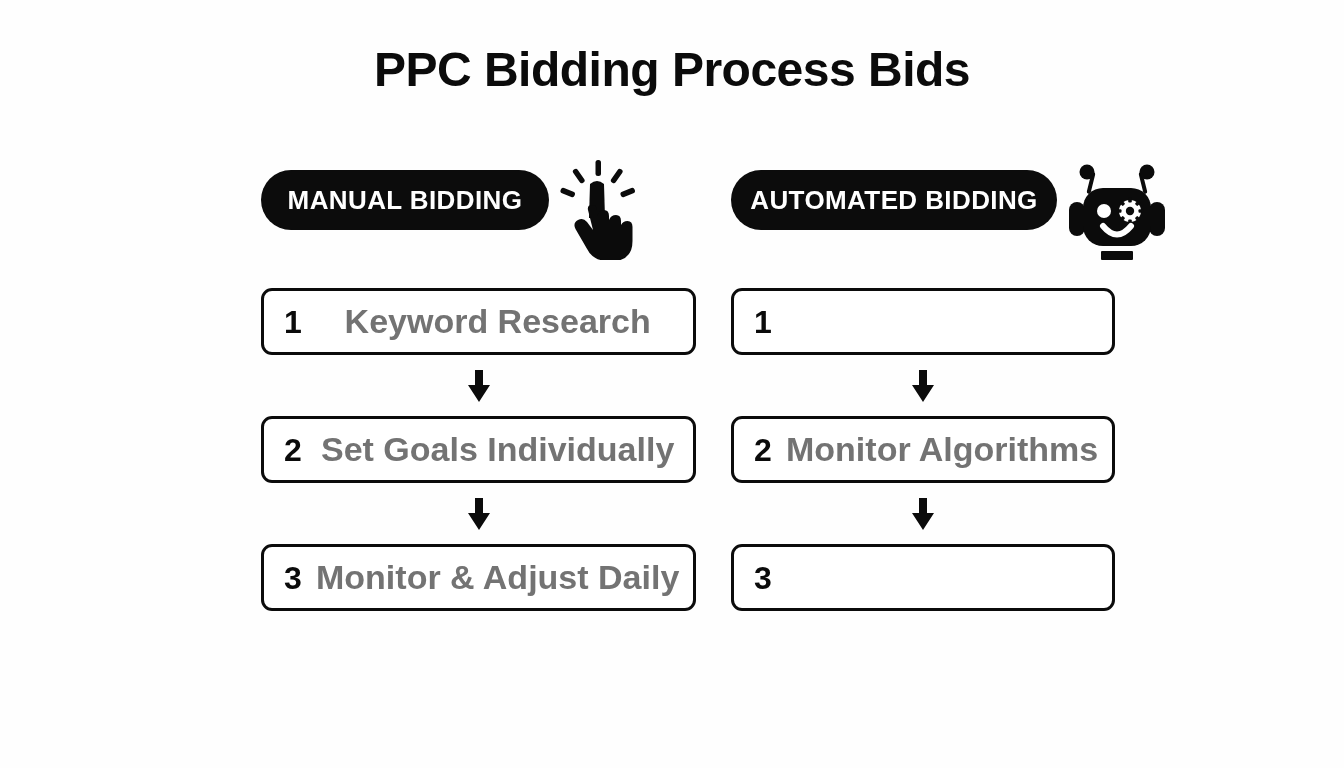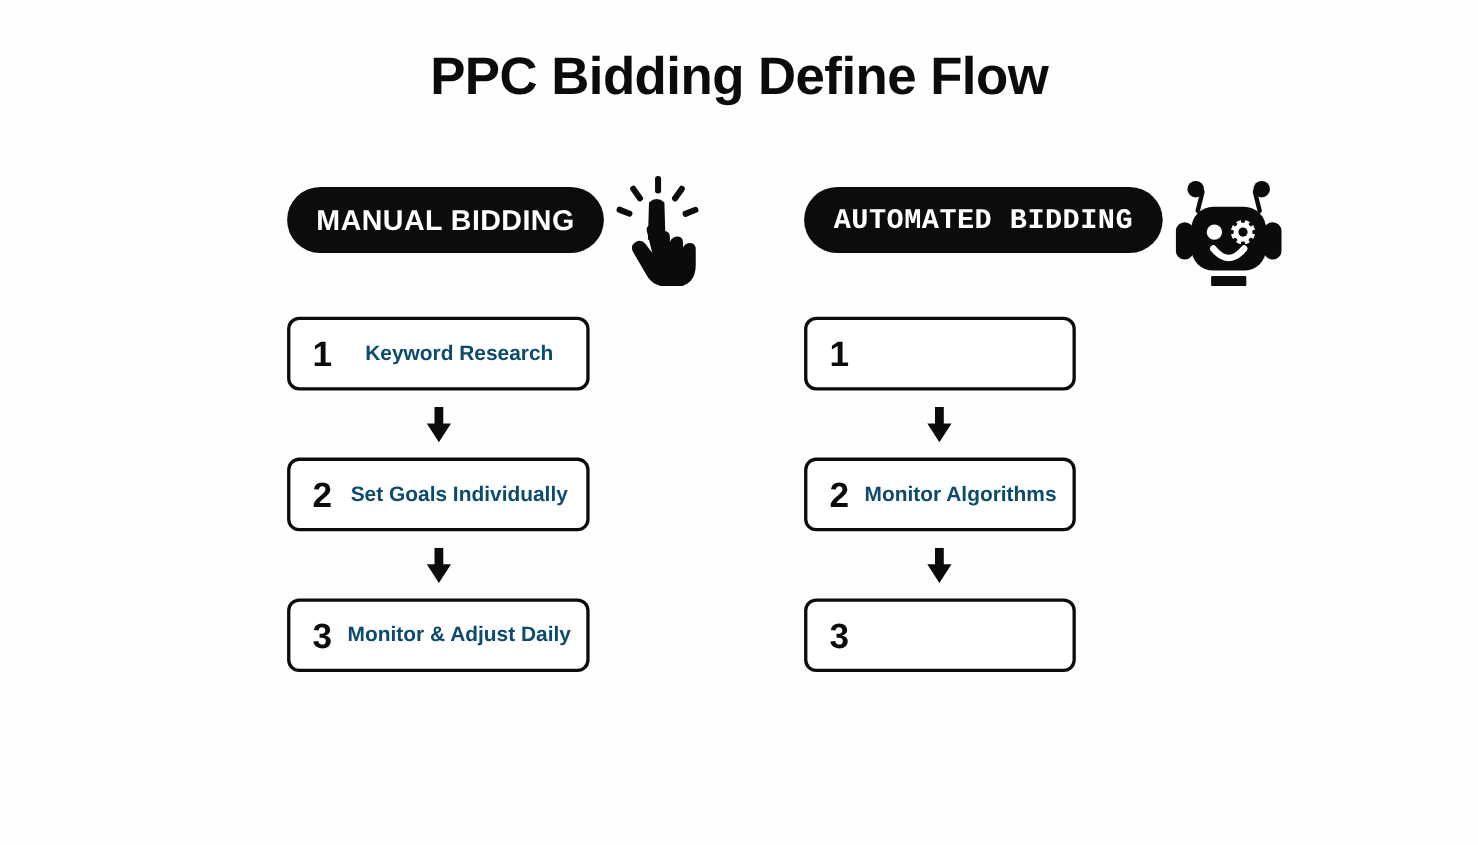--- a/index.html
+++ b/index.html
@@ -61,21 +61,21 @@
     align-items: center;
     justify-content: center;
     font-size: 26px;
     font-weight: bold;
     letter-spacing: 0.4px;
     box-sizing: border-box;
     padding: 4px 26px;
     white-space: nowrap;
   }
   .pill.manual    { width: 288px; }
-  .pill.automated { width: 326px; font-family: Liberation Mono, monospace; }
+  .pill.automated { width: 326px; }
 
   .header-icon {
     position: absolute;
     top: -12px;
   }
   .header-icon.hand  { left: 296px; width: 92px; height: 104px; }
   .header-icon.robot { left: 332px; width: 108px; height: 104px; }
 
   
   .steps {
@@ -100,44 +100,44 @@
     color: #0b0b0b;
     width: 46px;
     text-align: center;
     flex: 0 0 46px;
     line-height: 1;
     margin-left: 6px;
   }
   .step-label {
     flex: 1 1 auto;
     text-align: center;
-    font-size: 19px;
-    font-weight: bold;
-    color: #0c4a6e;
+    font-size: 34px;
+    font-weight: bold;
+    color: #737373;
     padding-right: 14px;
     white-space: nowrap;
   }
 
   
   .arrow-wrap {
     height: 61px;
     display: flex;
     align-items: center;
     justify-content: center;
   }
   .arrow-wrap svg { display: block; }
 
   
 </style>
 </head>
 <body>
 
 <div id="canvas">
 
-  <div class="page-title">PPC Bidding Define Flow</div>
+  <div class="page-title">PPC Bidding Process Bids</div>
 
   <div class="column left">
 
     <div class="header-row">
       <div class="pill manual">MANUAL BIDDING</div>
 
       <span class="header-icon hand">
         <svg viewBox="0 0 92 104" width="92" height="104" aria-hidden="true">
           <g fill="#0b0b0b">
 

